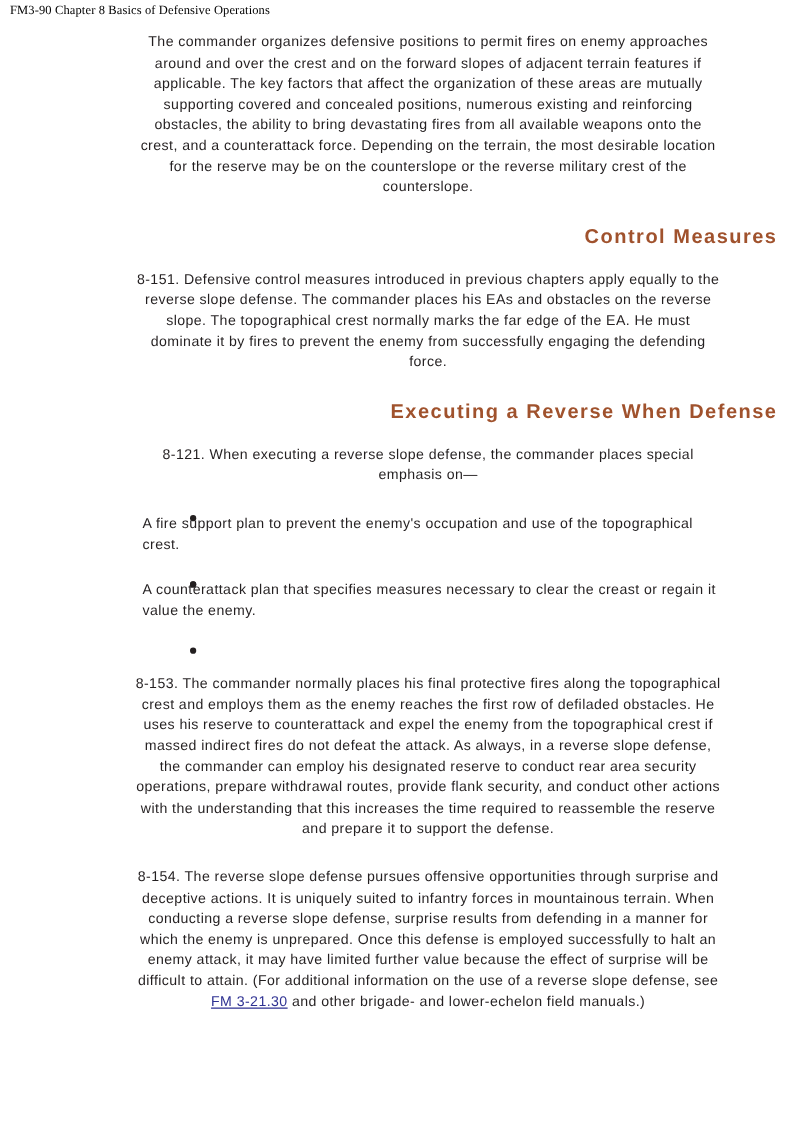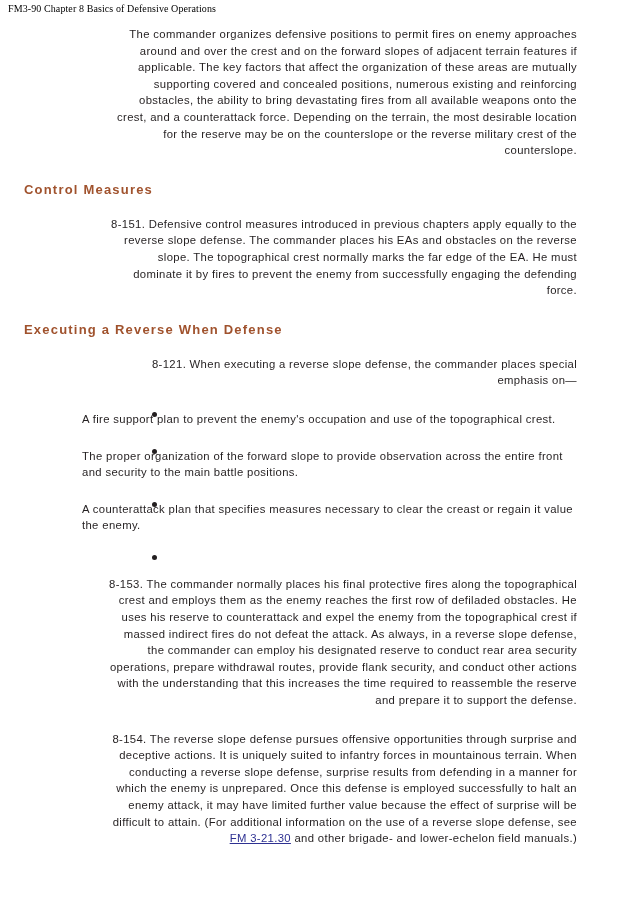--- a/index.html
+++ b/index.html
@@ -36,42 +36,43 @@
     left: 0;
     right: 0;
   }
   p.body-text {
     margin: 0 0 0 0;
     padding: 0 45px 0 108px;
     font-size: 11.3px;
     line-height: 16.6px;
     color: #231f20;
     letter-spacing: 0.35px;
-    text-align: right;
+    text-align: center;
   }
   .spacer-md { height: 17px; }
   .spacer-lg { height: 22px; }
   h2.section-heading {
     margin: 0;
     padding: 0 0 0 24px;
-    font-size: 13px;
+    font-size: 16px;
     font-weight: bold;
     color: #a0522d;
     letter-spacing: 1.2px;
     line-height: 18px;
+    text-align: right;
   }
   ul.bullet-list {
     margin: 0;
     padding: 0;
     list-style: none;
   }
   ul.bullet-list li {
     position: relative;
     margin: 0 0 20px 0;
-    padding: 0 40px 0 82px;
+    padding: 0 40px 0 114px;
     font-size: 11.3px;
     line-height: 16.6px;
     color: #231f20;
     letter-spacing: 0.35px;
   }
   ul.bullet-list li:last-child { margin-bottom: 0; }
   ul.bullet-list li .bullet {
     position: absolute;
     left: 152px;
     top: 1px;
@@ -114,21 +115,20 @@
 
     <div class="spacer-lg"></div>
 
     <ul class="bullet-list">
       <li>
         <span class="bullet"></span>
         <span>A fire support plan to prevent the enemy's occupation and use of the topographical crest.</span>
       </li>
       <li>
         <span class="bullet"></span>
-        <span>The proper organization of the forward slope to provide observation across the entire front and security to the main battle positions.</span>
       </li>
       <li>
         <span class="bullet"></span>
         <span>A counterattack plan that specifies measures necessary to clear the creast or regain it value the enemy.</span>
       </li>
       <li>
         <span class="bullet"></span>
       </li>
     </ul>
 

